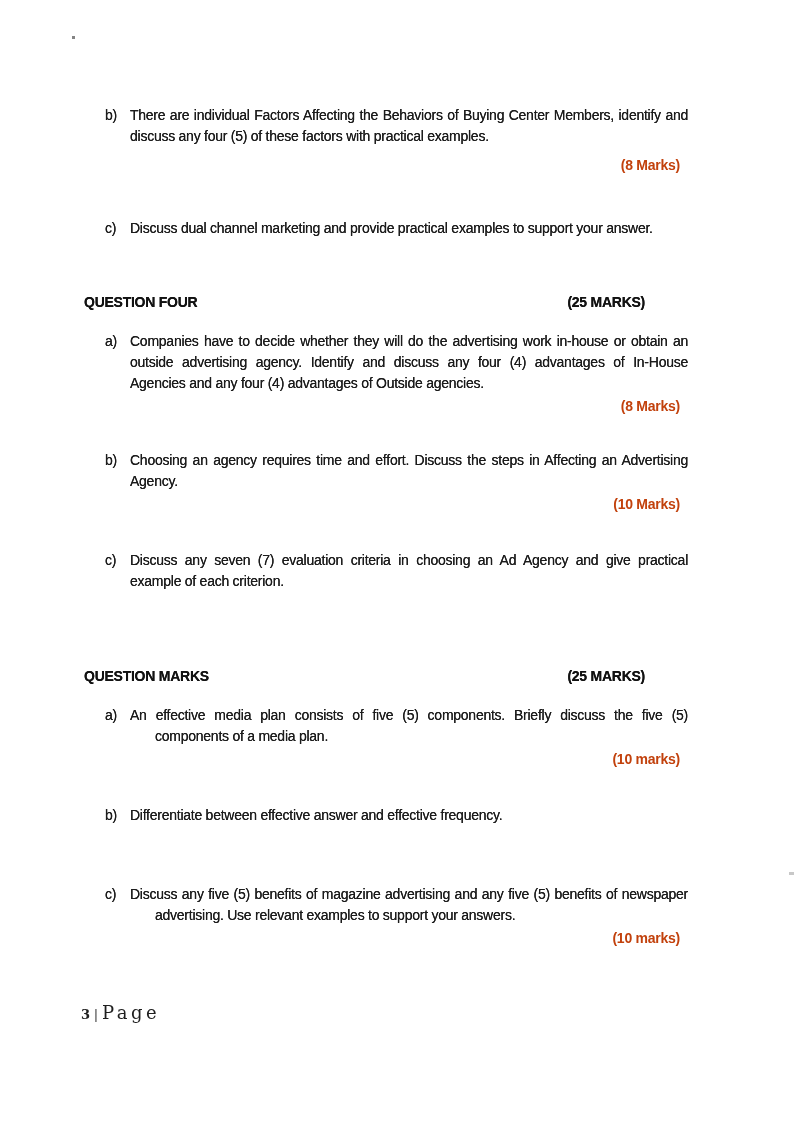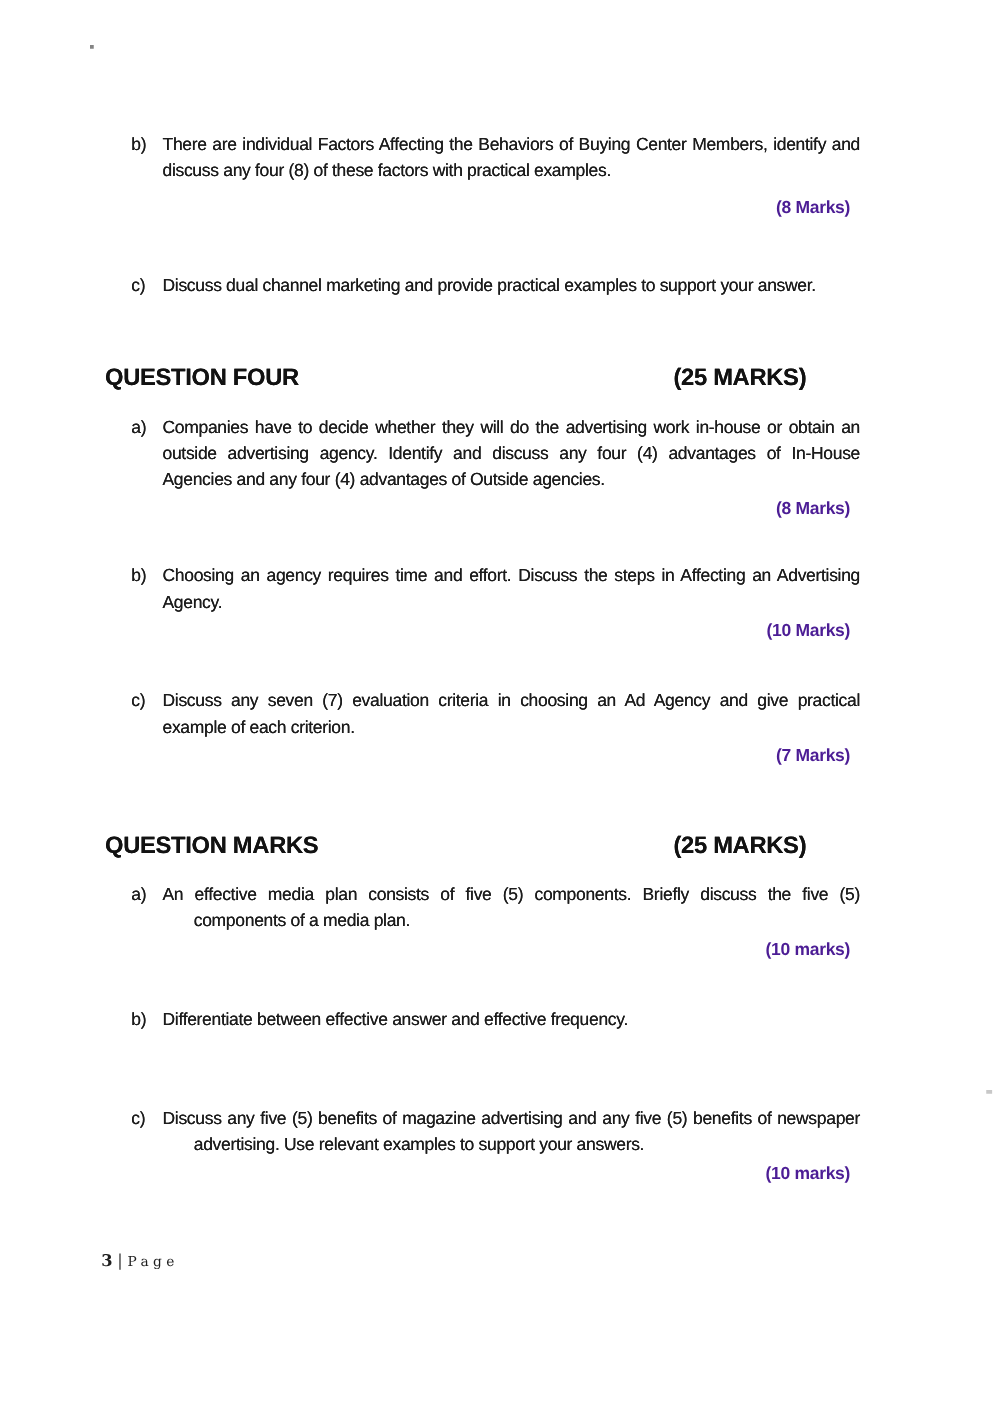--- a/index.html
+++ b/index.html
@@ -45,49 +45,49 @@
   .cont-indent {
     padding-left: 25px;
     text-indent: -25px;
   }
   .marks {
     margin-top: 2px;
     padding-right: 8px;
     font-weight: bold;
     line-height: 21px;
     text-align: right;
-    color: #4c1d95;
+    color: #c2410c;
   }
   .mt-lg { margin-top: 8px; }
   
   .qheading {
     position: absolute;
     left: 84px;
     width: 561px;
     display: flex;
     justify-content: space-between;
     font-weight: bold;
-    font-size: 19px;
+    font-size: 14px;
     line-height: 21px;
     color: #121212;
     text-shadow: 0 0 0.3px currentColor;
   }
   
   .pagefooter {
     position: absolute;
     left: 81px;
     top: 1002px;
     font-family: "DejaVu Serif", serif;
     font-size: 13px;
     color: #1f1f1f;
     white-space: nowrap;
   }
   .pf-num { font-weight: bold; }
   .pf-sep { margin: 0 4px; color: #333; }
-  .pf-label { letter-spacing: 3.5px; font-size: 11px; }
+  .pf-label { letter-spacing: 3.5px; font-size: 18px; }
   
   .speck {
     position: absolute;
     left: 72px;
     top: 36px;
     width: 3px;
     height: 3px;
     background: #6f6f6f;
     opacity: 0.85;
   }
@@ -104,21 +104,21 @@
 <body>
 
 <div class="page">
 
   <div class="speck"></div>
   <div class="edge-dash"></div>
 
   <section class="item" style="top:105px">
     <div class="row">
       <span class="label">b)</span>
-      <div class="text">There are individual Factors Affecting the Behaviors of Buying Center Members, identify and discuss any four (8) of these factors with practical examples.</div>
+      <div class="text">There are individual Factors Affecting the Behaviors of Buying Center Members, identify and discuss any four (5) of these factors with practical examples.</div>
     </div>
     <div class="marks mt-lg">(8 Marks)</div>
   </section>
 
   <section class="item" style="top:218px">
     <div class="row">
       <span class="label">c)</span>
       <div class="text">Discuss dual channel marketing and provide practical examples to support your answer.</div>
     </div>
   </section>
@@ -142,21 +142,20 @@
       <div class="text">Choosing an agency requires time and effort. Discuss the steps in Affecting an Advertising Agency.</div>
     </div>
     <div class="marks">(10 Marks)</div>
   </section>
 
   <section class="item" style="top:550px">
     <div class="row">
       <span class="label">c)</span>
       <div class="text">Discuss any seven (7) evaluation criteria in choosing an Ad Agency and give practical example of each criterion.</div>
     </div>
-    <div class="marks">(7 Marks)</div>
   </section>
 
   <header class="qheading" style="top:666px">
     <span>QUESTION MARKS</span>
     <span>(25 MARKS)</span>
   </header>
 
   <section class="item" style="top:705px">
     <div class="row">
       <span class="label">a)</span>

